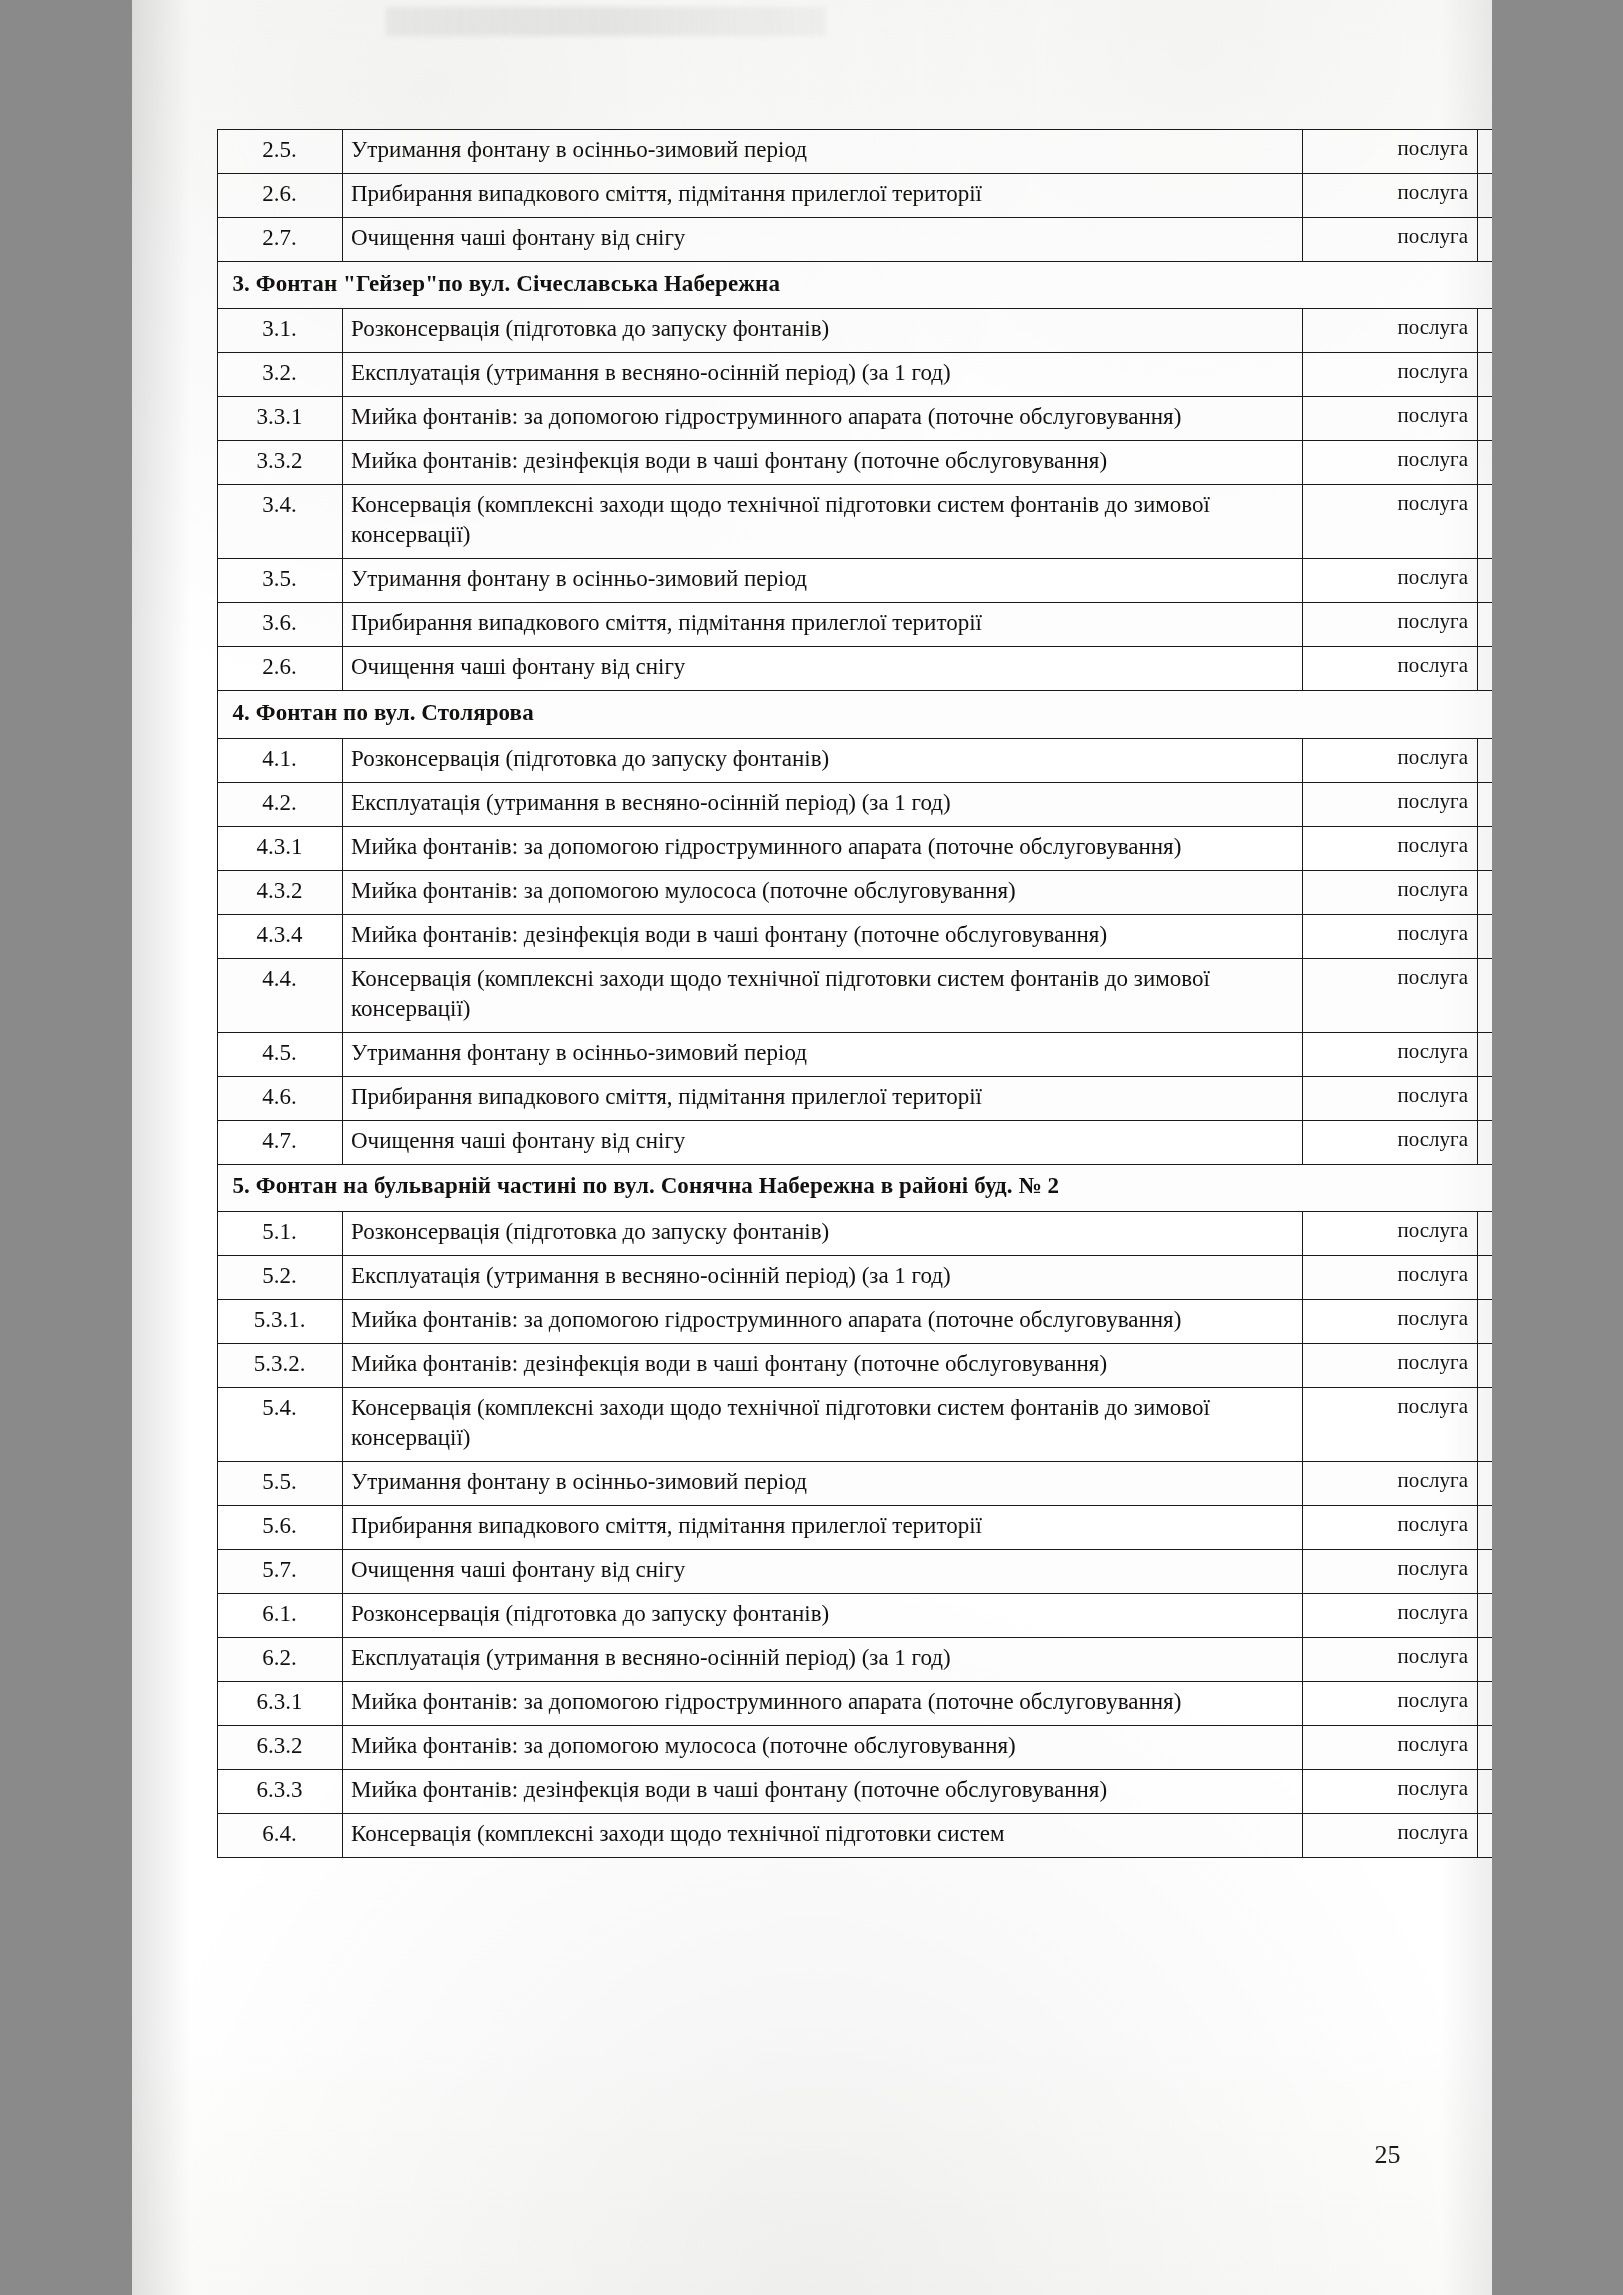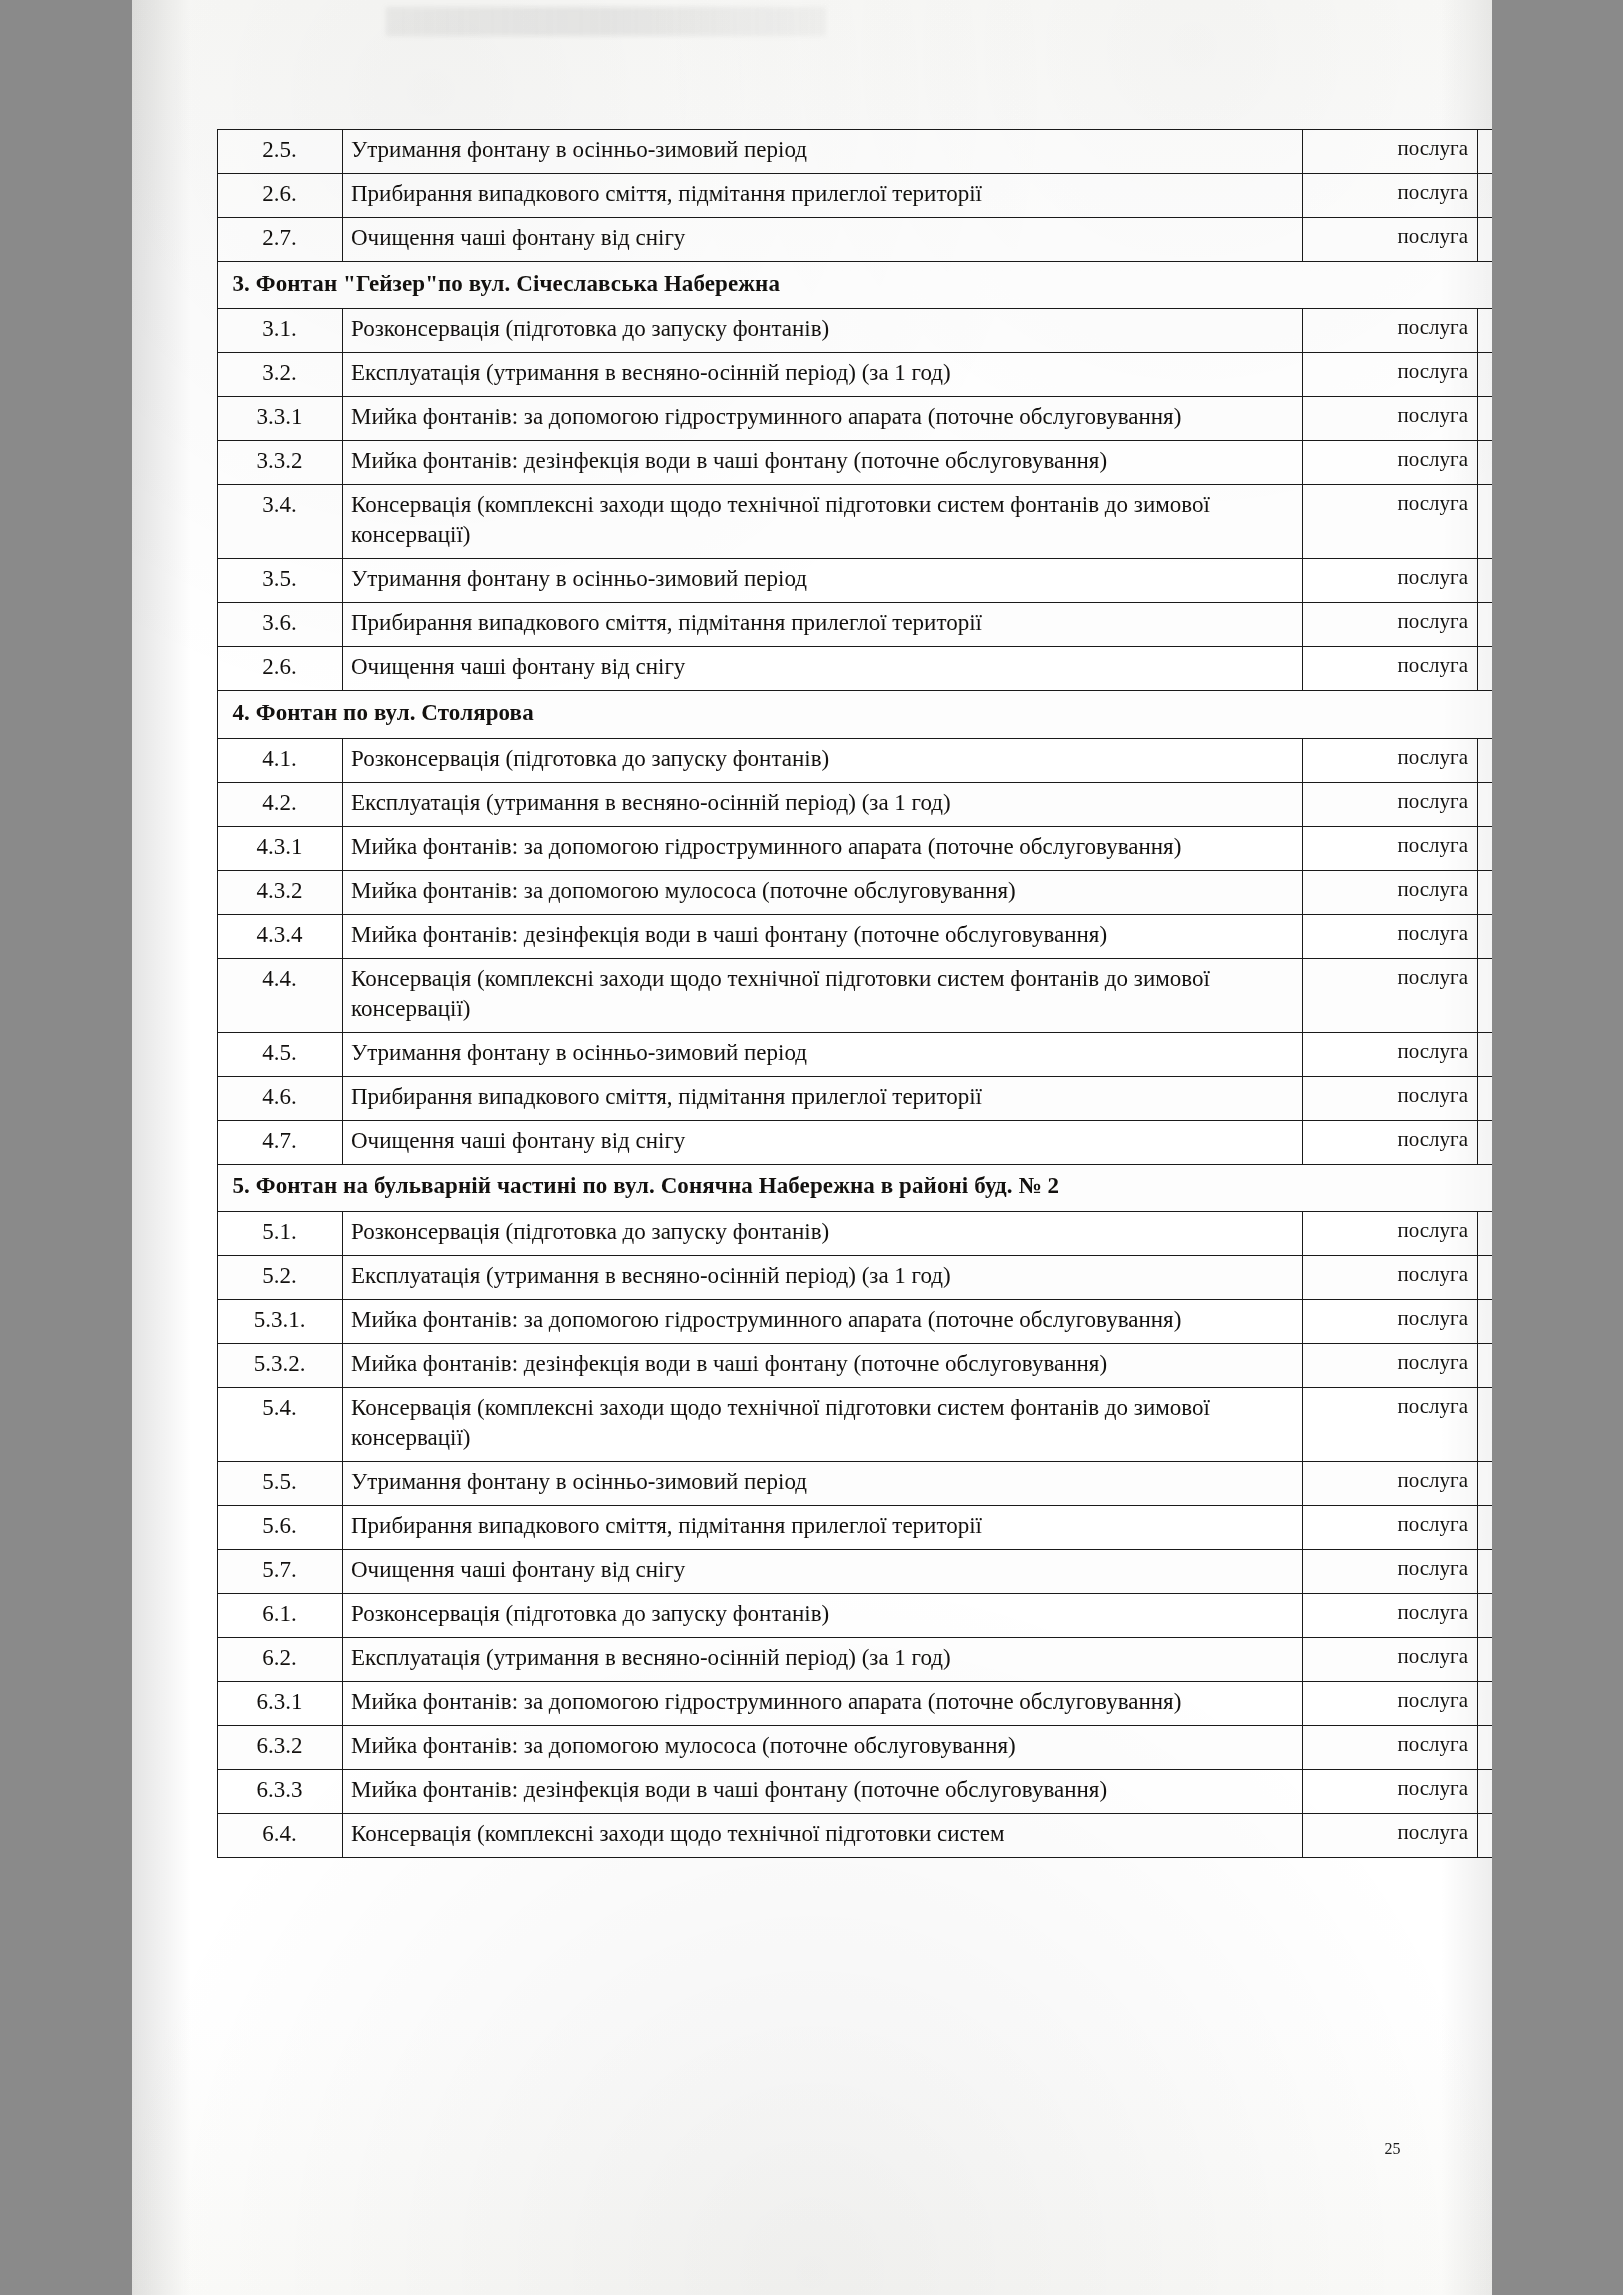--- a/index.html
+++ b/index.html
@@ -101,21 +101,21 @@
     letter-spacing: 0.1px;
   }
   
   tr:nth-child(odd) td { background: rgba(252,252,251,0.6); }
   tr:nth-child(even) td { background: rgba(255,255,255,0.35); }
 
   .page-number {
     position: absolute;
     right: 91px;
     top: 2140px;
-    font-size: 16px;
+    font-size: 26px;
     color: #1a1a1a;
   }
 </style>
 </head>
 <body>
 
 <div class="page">
   <div class="scan-tint"></div>
   <div class="scan-smudge"></div>
   <div class="edge-shadow-left"></div>

